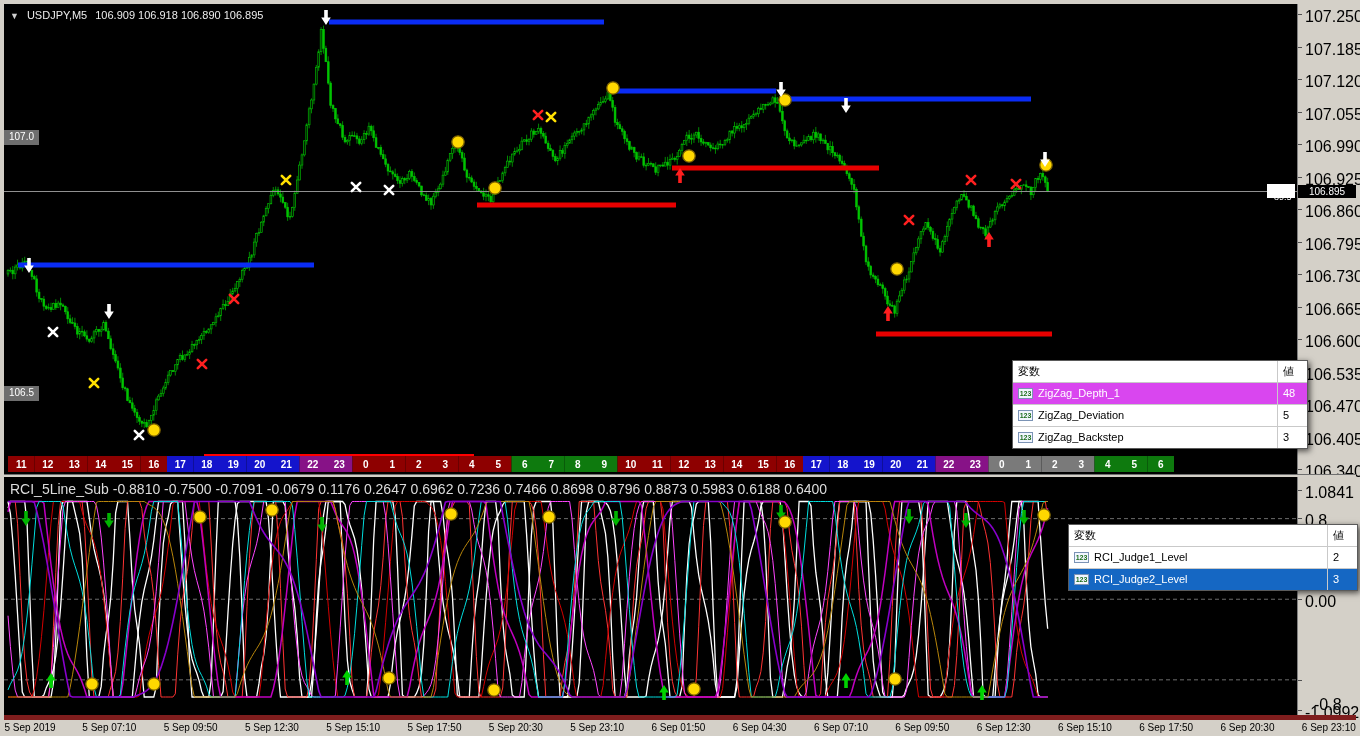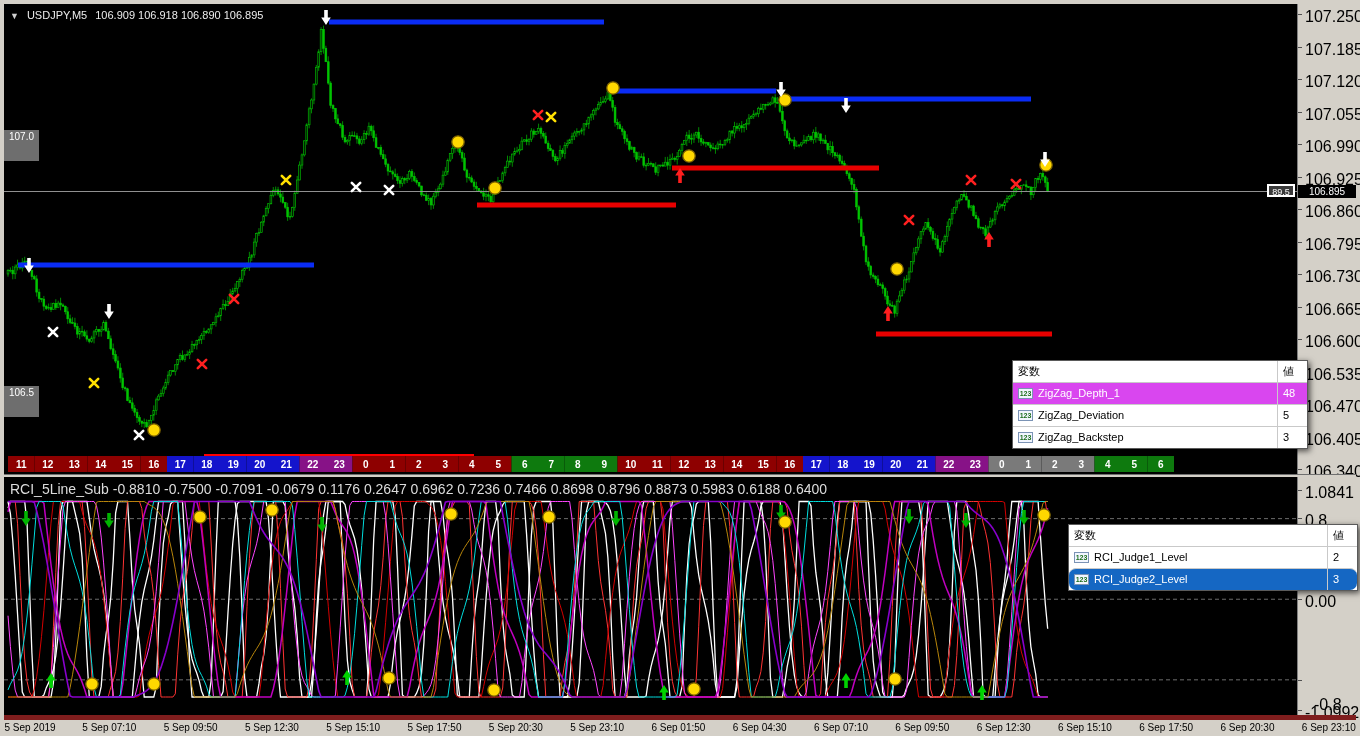--- a/index.html
+++ b/index.html
@@ -3,24 +3,24 @@
 <meta charset="utf-8">
 <style>
   html,body{margin:0;padding:0;width:1360px;height:736px;background:#d4d0c8;overflow:hidden;
             font-family:"Liberation Sans",sans-serif;}
   .mt4-window{position:relative;width:1352px;height:728px;border:4px solid #d4d0c8;background:#000;}
   .content{position:absolute;inset:0;}
   #main-svg{position:absolute;left:0;top:0;background:#000;}
   #sub-svg{position:absolute;left:0;top:473px;background:#000;}
   .chart-header{position:absolute;left:6px;top:5px;color:#ececec;font-size:11px;display:flex;gap:8px;z-index:2;}
   .chart-header .dd{color:#cfcfcf;font-size:9px;line-height:14px;}
-  .left-tag{position:absolute;left:0;width:35px;height:31px;background:#6e6e6e;color:#fff;font-size:10px;
+  .left-tag{position:absolute;left:0;width:35px;height:15px;background:#6e6e6e;color:#fff;font-size:10px;
             line-height:13px;text-align:center;z-index:2;}
   .bid-partial{position:absolute;left:1263px;top:180px;width:28px;height:13px;background:#3a3a3a;color:#fff;
-               font-size:9px;line-height:13px;text-align:center;border:2px solid #ffffff;z-index:2;box-sizing:border-box;}
+               font-size:9px;line-height:13px;text-align:center;border:7px solid #ffffff;z-index:2;box-sizing:border-box;}
   .pane-sep{position:absolute;left:0;top:470px;width:1352px;height:3px;background:#d4d0c8;
             border-top:1px solid #6f6f6f;box-sizing:border-box;z-index:3;}
   .price-scale{position:absolute;left:1293px;top:0;width:59px;height:711px;background:#d4d0c8;
                border-left:1px solid #808080;box-sizing:border-box;z-index:2;}
   .axis-label{position:absolute;left:7px;font-size:16px;color:#000;white-space:nowrap;}
   .axis-tick{position:absolute;left:0;width:4px;height:1px;background:#505050;}
   .bid-tag{position:absolute;left:0;top:181px;width:58px;height:13px;background:#000;color:#fff;
            font-size:10px;line-height:13px;text-align:center;z-index:3;}
   .time-scale{position:absolute;left:0;top:711px;width:1352px;height:17px;background:#d4d0c8;
               border-top:5px solid #7f1d1d;box-sizing:border-box;z-index:3;}
@@ -1207,21 +1207,21 @@
           <div class="pt-name">変数</div>
           <div class="pt-val">値</div>
         </div>
         <div class="pt-row">
           <div class="pt-name">
             <span class="num-icon">123</span>
             <span>RCI_Judge1_Level</span>
           </div>
           <div class="pt-val">2</div>
         </div>
-        <div class="pt-row sel" style="background: rgb(21, 103, 195); border-radius: 7px;">
+        <div class="pt-row sel" style="background: rgb(21, 103, 195);">
           <div class="pt-name">
             <span class="num-icon">123</span>
             <span>RCI_Judge2_Level</span>
           </div>
           <div class="pt-val">3</div>
         </div>
       </div>
     </div>
 </div>
 

